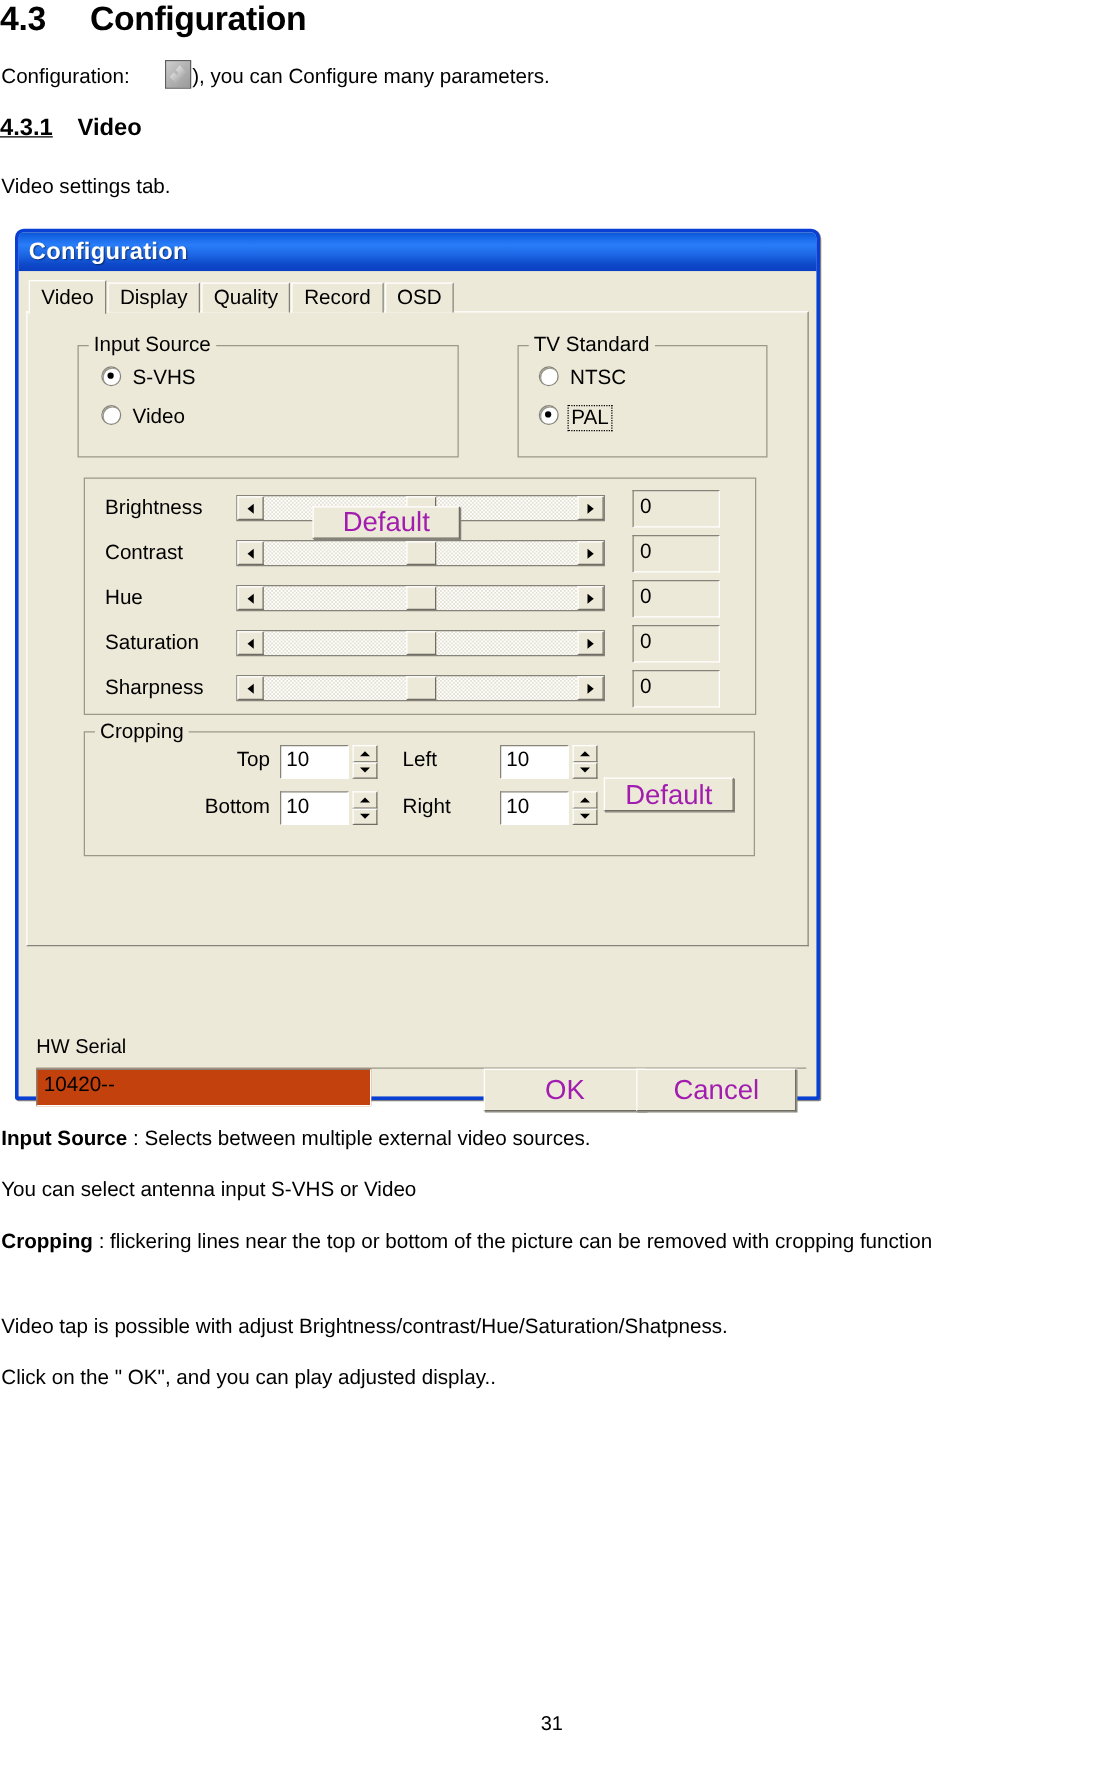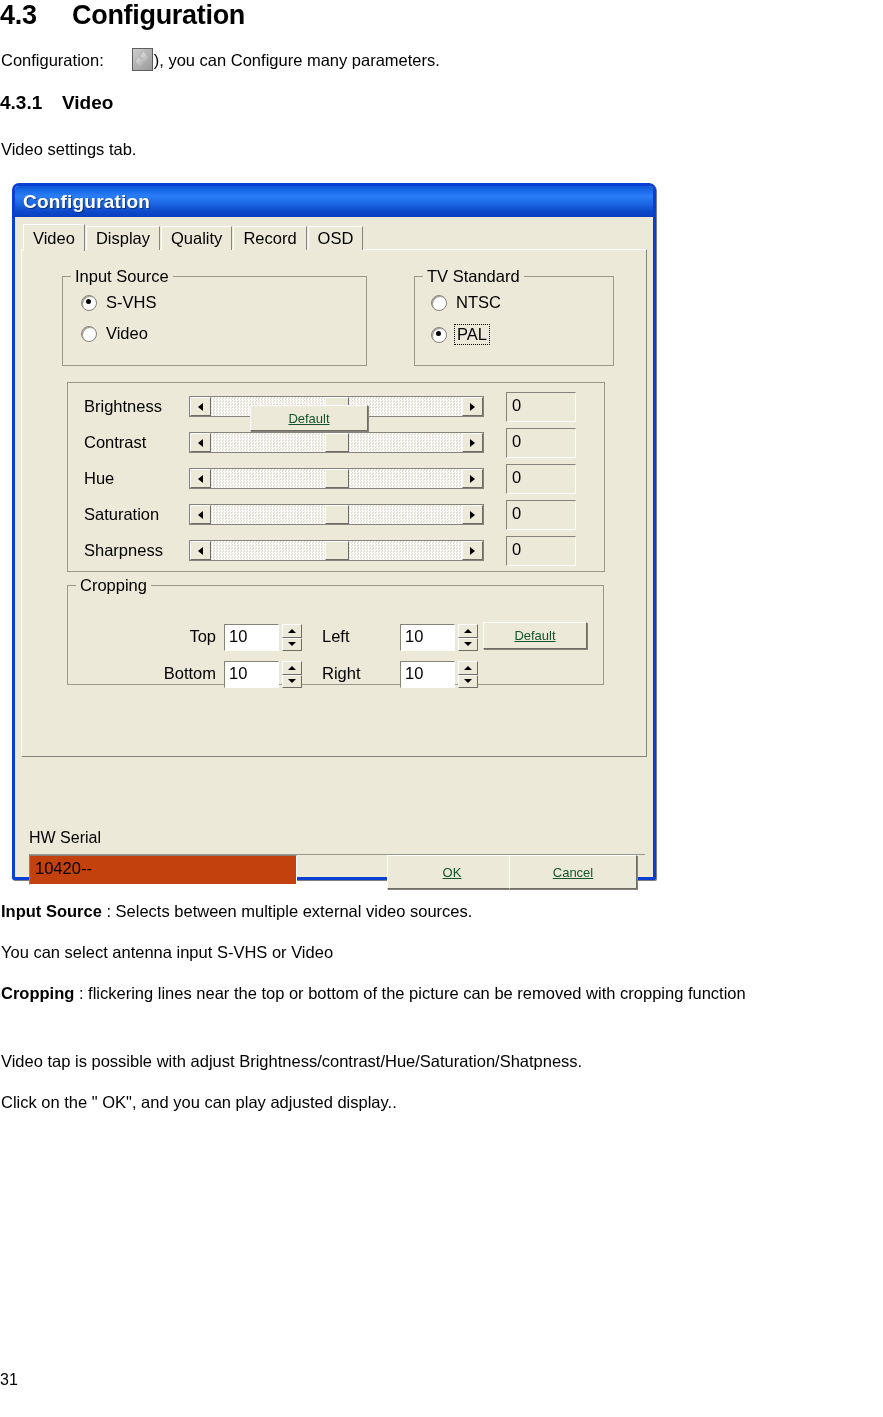--- a/index.html
+++ b/index.html
@@ -35,21 +35,21 @@
   }
   .h2 .num { display: inline-block; width: 72px; }
 
   .h3 {
     position: absolute;
     left: 0px;
     top: 92px;
     font-size: 19px;
     font-weight: bold;
   }
-  .h3 .num { display: inline-block; width: 62px; }
+  .h3 .num { display: inline-block; width: 62px; text-decoration: underline; }
 
   .para {
     position: absolute;
     font-size: 16.5px;
     line-height: 22px;
     color: #000;
   }
   .p-config  { left: 1px; top: 48px; }
   .p-vst     { left: 1px; top: 138px; }
 
@@ -78,21 +78,21 @@
   .b2 { left: 1px; top: 941px; width: 880px; }
   .b3 { left: 1px; top: 982px; width: 882px; text-align: justify; }
   .b4 { left: 1px; top: 1050px; width: 880px; }
   .b5 { left: 1px; top: 1091px; width: 880px; }
   .bold { font-weight: bold; }
 
   .pageno {
     position: absolute;
     left: 0; right: 0;
     top: 1371px;
-    text-align: left;
+    text-align: center;
     font-size: 16px;
   }
 
   
   .dialog {
     position: absolute;
     left: 12px;
     top: 183px;
     width: 644px;
     height: 697px;
@@ -192,21 +192,20 @@
 
   .grp-input  { left: 40px;  top: 26px;  width: 305px; height: 90px; }
   .grp-tv     { left: 392px; top: 26px;  width: 200px; height: 90px; }
   .grp-adjust { left: 45px;  top: 132px; width: 538px; height: 190px; }
   .grp-crop   { left: 45px;  top: 335px; width: 537px; height: 100px; }
 
   
   .radio-row {
     position: absolute;
     display: flex;
-    align-items: center;
     font-size: 16.5px;
   }
   .radio {
     width: 14px;
     height: 14px;
     border-radius: 50%;
     background: #ffffff;
     border: 1px solid #85837a;
     box-shadow: inset 1px 1px 0 #9a9889, inset -1px -1px 0 #ffffff;
     margin-right: 9px;
@@ -301,28 +300,27 @@
     flex: none;
   }
 
   .btn {
     background: #ece9d8;
     border-top: 1px solid #ffffff;
     border-left: 1px solid #ffffff;
     border-right: 1px solid #6e6c63;
     border-bottom: 1px solid #6e6c63;
     box-shadow: 1px 1px 0 #85837a;
-    font-size: 13px;
+    font-size: 22px;
     font-family: "Liberation Sans", sans-serif;
     display: flex;
     align-items: center;
     justify-content: center;
     box-sizing: border-box;
-    color: #14532d;
-    text-decoration: underline;
+    color: #a21caf;
   }
   .btn-default-slider {
     position: absolute;
     left: 228px;
     top: 155px;
     width: 118px;
     height: 26px;
   }
   .btn-default-crop {
     position: absolute;
@@ -331,21 +329,20 @@
     width: 104px;
     height: 27px;
   }
 
   
   .crop-row {
     position: absolute;
     display: flex;
     align-items: flex-end;
     font-size: 16.5px;
-    margin-top: 28px;
   }
   .crop-field {
     width: 55px;
     height: 27px;
     background: #ffffff;
     border-top: 1px solid #85837a;
     border-left: 1px solid #85837a;
     border-right: 1px solid #ffffff;
     border-bottom: 1px solid #ffffff;
     box-sizing: border-box;

